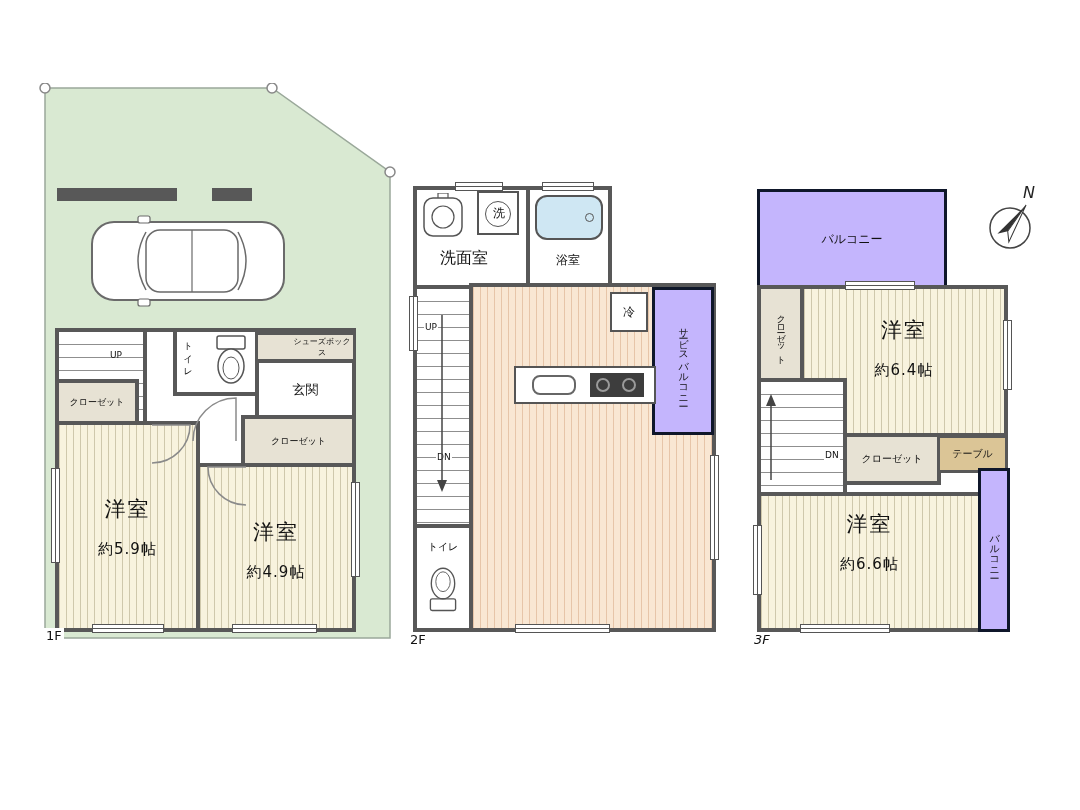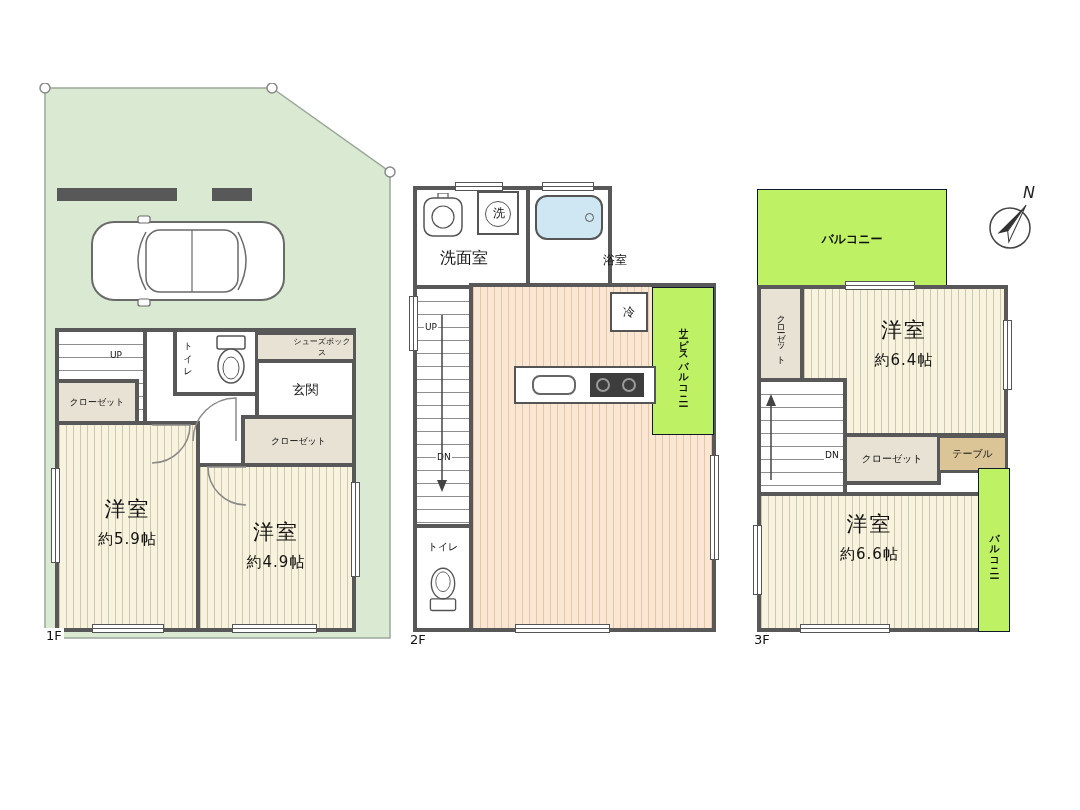--- a/index.html
+++ b/index.html
@@ -2,40 +2,40 @@
 <html><head>
 <meta charset="utf-8">
 <style>
   * { margin:0; padding:0; box-sizing:border-box; }
   html,body { width:1080px; height:810px; background:#ffffff; overflow:hidden;
     font-family:"DejaVu Sans","Liberation Sans",sans-serif; color:#111; }
   .scene { position:absolute; left:0; top:0; width:1080px; height:810px; }
   .abs { position:absolute; }
   .room { position:absolute; border:4px solid #585858; }
   .b3 { border-width:3px; }
-  .thinroom { position:absolute; border:1px solid #0f172a; background:#bef264;font-weight:bold; }
+  .thinroom { position:absolute; border:3px solid #0f172a; background:#c4b5fd; }
   .white { background:#fff; }
   .tatami { background-color:#f8f3de;
     background-image:repeating-linear-gradient(90deg, rgba(140,130,90,.38) 0 1px, transparent 1px 7px); }
   .wood { background-color:#f9e7d3;
     background-image:repeating-linear-gradient(90deg, rgba(205,150,110,.42) 0 1px, transparent 1px 7px); }
   .closet { background:#e7e2d4; }
   .tablebg { background:#dbc596; }
   .stairs { background-color:#fff;
     background-image:repeating-linear-gradient(180deg, transparent 0 12px, #8f8f8f 12px 13px); }
   .wall { position:absolute; background:#585858; }
   .lbl { position:absolute; white-space:nowrap; color:#111; }
   .cflex { display:flex; flex-direction:column; align-items:center; justify-content:center; text-align:center; }
   .vtext { writing-mode:vertical-rl; text-orientation:upright; letter-spacing:2px; white-space:nowrap; }
   .win-h { position:absolute; height:9px; border:1px solid #555;
     background:linear-gradient(180deg,#fff 0 3px,#555 3px 4px,#fff 4px 9px); }
   .win-v { position:absolute; width:9px; border:1px solid #555;
     background:linear-gradient(90deg,#fff 0 3px,#555 3px 4px,#fff 4px 9px); }
   .roomname { font-size:21px; letter-spacing:2px; }
-  .roomsize { font-size:15px; margin-top:7px; letter-spacing:1px; }
+  .roomsize { font-size:15px; margin-top:17px; letter-spacing:1px; }
   .floor-tag { font-size:13px; background:#fff; padding:0 2px; }
   .smalltext { font-size:9px; }
   svg { display:block; }
 </style>
 </head>
 <body>
 
 <div class="scene">
 
   <svg class="abs" style="left:38px; top:83px;" width="358" height="560" viewBox="0 0 358 560">
@@ -116,21 +116,21 @@
   <div class="abs" style="left:477px; top:191px; width:42px; height:44px; background:#fff; border:2px solid #555;">
     <div class="abs" style="left:6px; top:8px; width:26px; height:26px; border:1.5px solid #555; border-radius:50%;"></div>
     <div class="lbl" style="left:14px; top:12px; font-size:12px; background:rgba(255,255,255,.75);">洗</div>
   </div>
   <div class="lbl" style="left:440px; top:248px; font-size:16px;">洗面室</div>
 
   <div class="room white" style="left:526px; top:186px; width:86px; height:103px;"></div>
   <div class="abs" style="left:535px; top:195px; width:68px; height:45px; background:#cfe7f3; border:2px solid #555; border-radius:12px;">
     <div class="abs" style="right:7px; top:16px; width:9px; height:9px; border:1.2px solid #555; border-radius:50%;"></div>
   </div>
-  <div class="lbl" style="left:556px; top:252px; font-size:12px;margin-left:47px;">浴室</div>
+  <div class="lbl" style="left:556px; top:252px; font-size:12px;">浴室</div>
 
   <div class="room stairs" style="left:413px; top:285px; width:60px; height:243px;"></div>
   <div class="lbl smalltext" style="left:424px; top:322px; background:#fff; padding:0 1px;">UP</div>
   <div class="lbl smalltext" style="left:436px; top:452px; background:#fff; padding:0 1px;">DN</div>
 
   <div class="room white" style="left:413px; top:524px; width:60px; height:108px;"></div>
   <div class="lbl cflex" style="left:413px; top:540px; width:60px; font-size:10px;">
     <span>トイレ</span>
   </div>
   <svg class="abs" style="left:425px; top:560px; transform:rotate(180deg);" width="36" height="56" viewBox="0 0 40 56">
@@ -197,21 +197,21 @@
 
   <div class="thinroom cflex" style="left:978px; top:468px; width:32px; height:164px;">
     <span class="vtext" style="font-size:10px; letter-spacing:0;">バルコニー</span>
   </div>
 
   <div class="win-h" style="left:845px; top:281px; width:70px;"></div>
   <div class="win-v" style="left:1003px; top:320px; height:70px;"></div>
   <div class="win-h" style="left:800px; top:624px; width:90px;"></div>
   <div class="win-v" style="left:753px; top:525px; height:70px;"></div>
 
-  <div class="lbl floor-tag" style="left:752px; top:632px;">3F</div>
+  <div class="lbl floor-tag" style="left:752px; top:632px;font-style:italic;">3F</div>
 
   <svg class="abs" style="left:983px; top:180px;" width="64" height="84" viewBox="0 0 64 84">
     <text x="40" y="18" font-size="16" font-style="italic" fill="#222">N</text>
     <circle cx="27" cy="48" r="20" fill="none" stroke="#444" stroke-width="1.5"></circle>
     <g transform="rotate(35 27 48)">
       <polygon points="27,20 20,60 27,52" fill="#333"></polygon>
       <polygon points="27,20 34,60 27,52" fill="#fff" stroke="#333" stroke-width="1"></polygon>
     </g>
   </svg>
 

